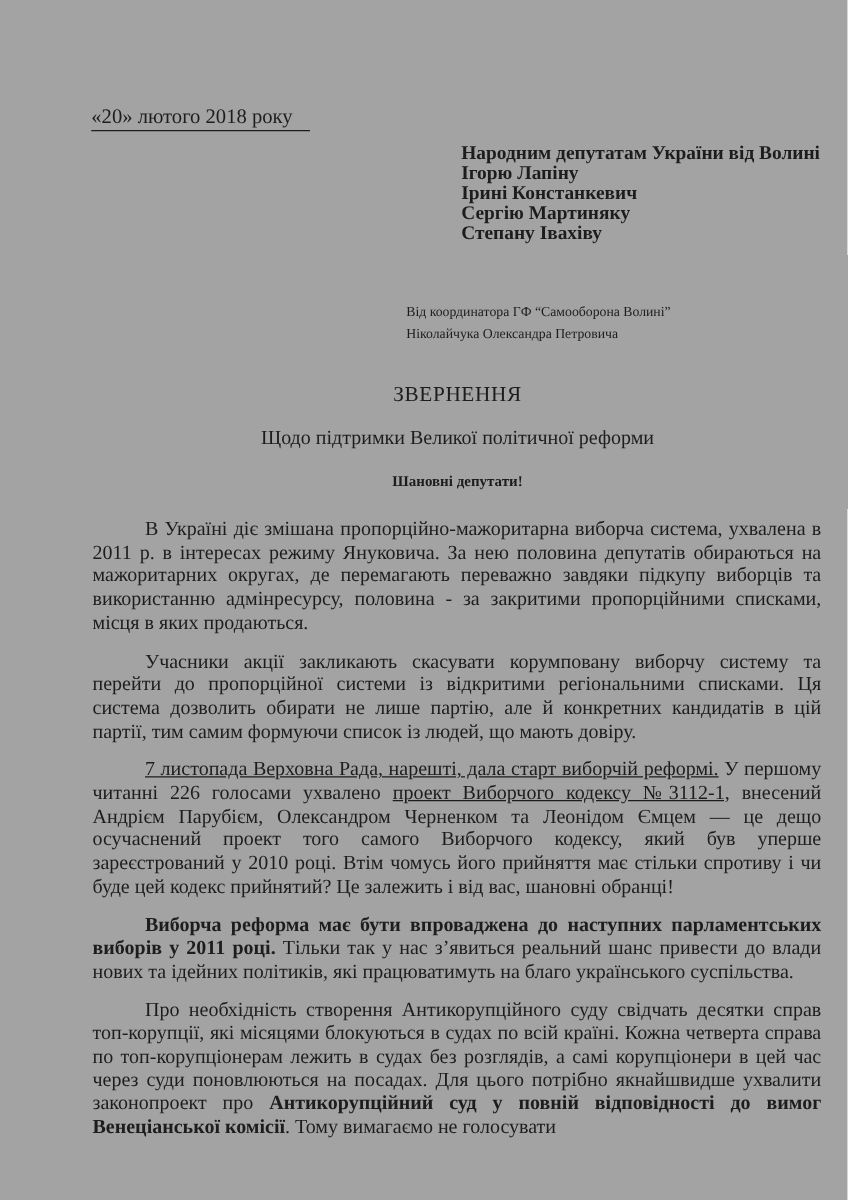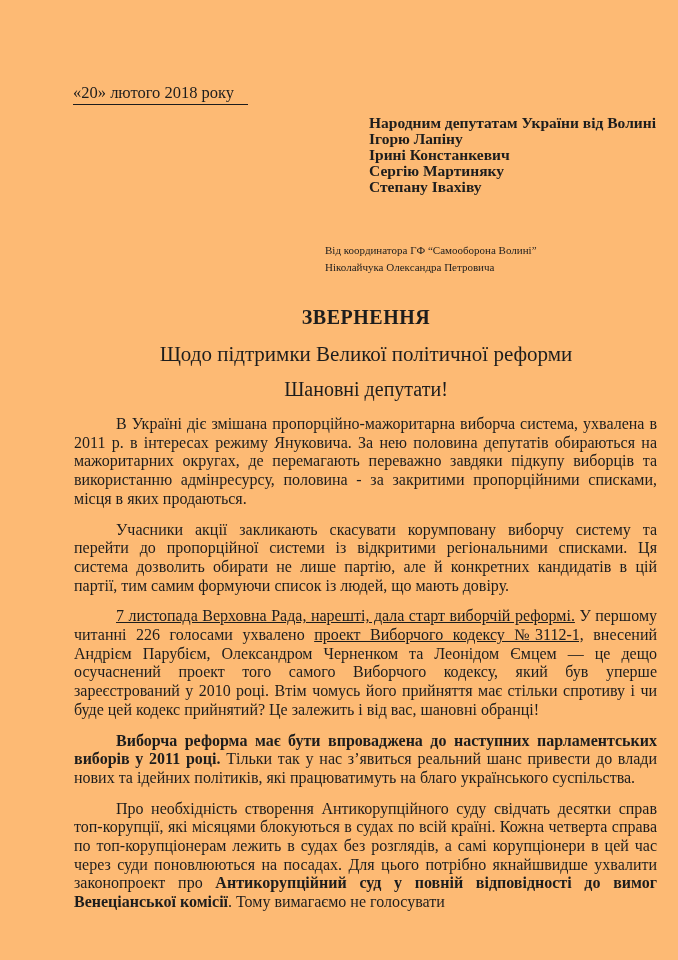--- a/index.html
+++ b/index.html
@@ -4,21 +4,21 @@
 <style>
   html, body {
     margin: 0;
     padding: 0;
     background: #ffffff;
   }
   .page {
     position: relative;
     width: 678px;
     height: 960px;
-    background: #fdba74;
+    background: #a3a3a3;
     color: #1d1d1d;
     font-family: "Liberation Serif", "DejaVu Serif", serif;
     overflow: hidden;
   }
   .date-line {
     position: absolute;
     left: 73px;
     top: 83px;
     font-size: 16.5px;
     white-space: nowrap;
@@ -48,32 +48,32 @@
     white-space: nowrap;
   }
   .centered {
     position: absolute;
     left: 62px;
     width: 608px;
     text-align: center;
   }
   .doc-title {
     top: 306px;
-    font-size: 20px;
-    font-weight: bold;
+    font-size: 17px;
+    font-weight: normal;
     letter-spacing: 0.5px;
   }
   .doc-subject {
     top: 342px;
-    font-size: 21px;
+    font-size: 16px;
   }
   .doc-salutation {
     top: 378px;
-    font-size: 20px;
-    font-weight: normal;
+    font-size: 12px;
+    font-weight: bold;
   }
   .letter-body {
     position: absolute;
     left: 62px;
     top: 403px;
     width: 607px;
     font-size: 16px;
     line-height: 18.7px;
     text-align: justify;
   }

